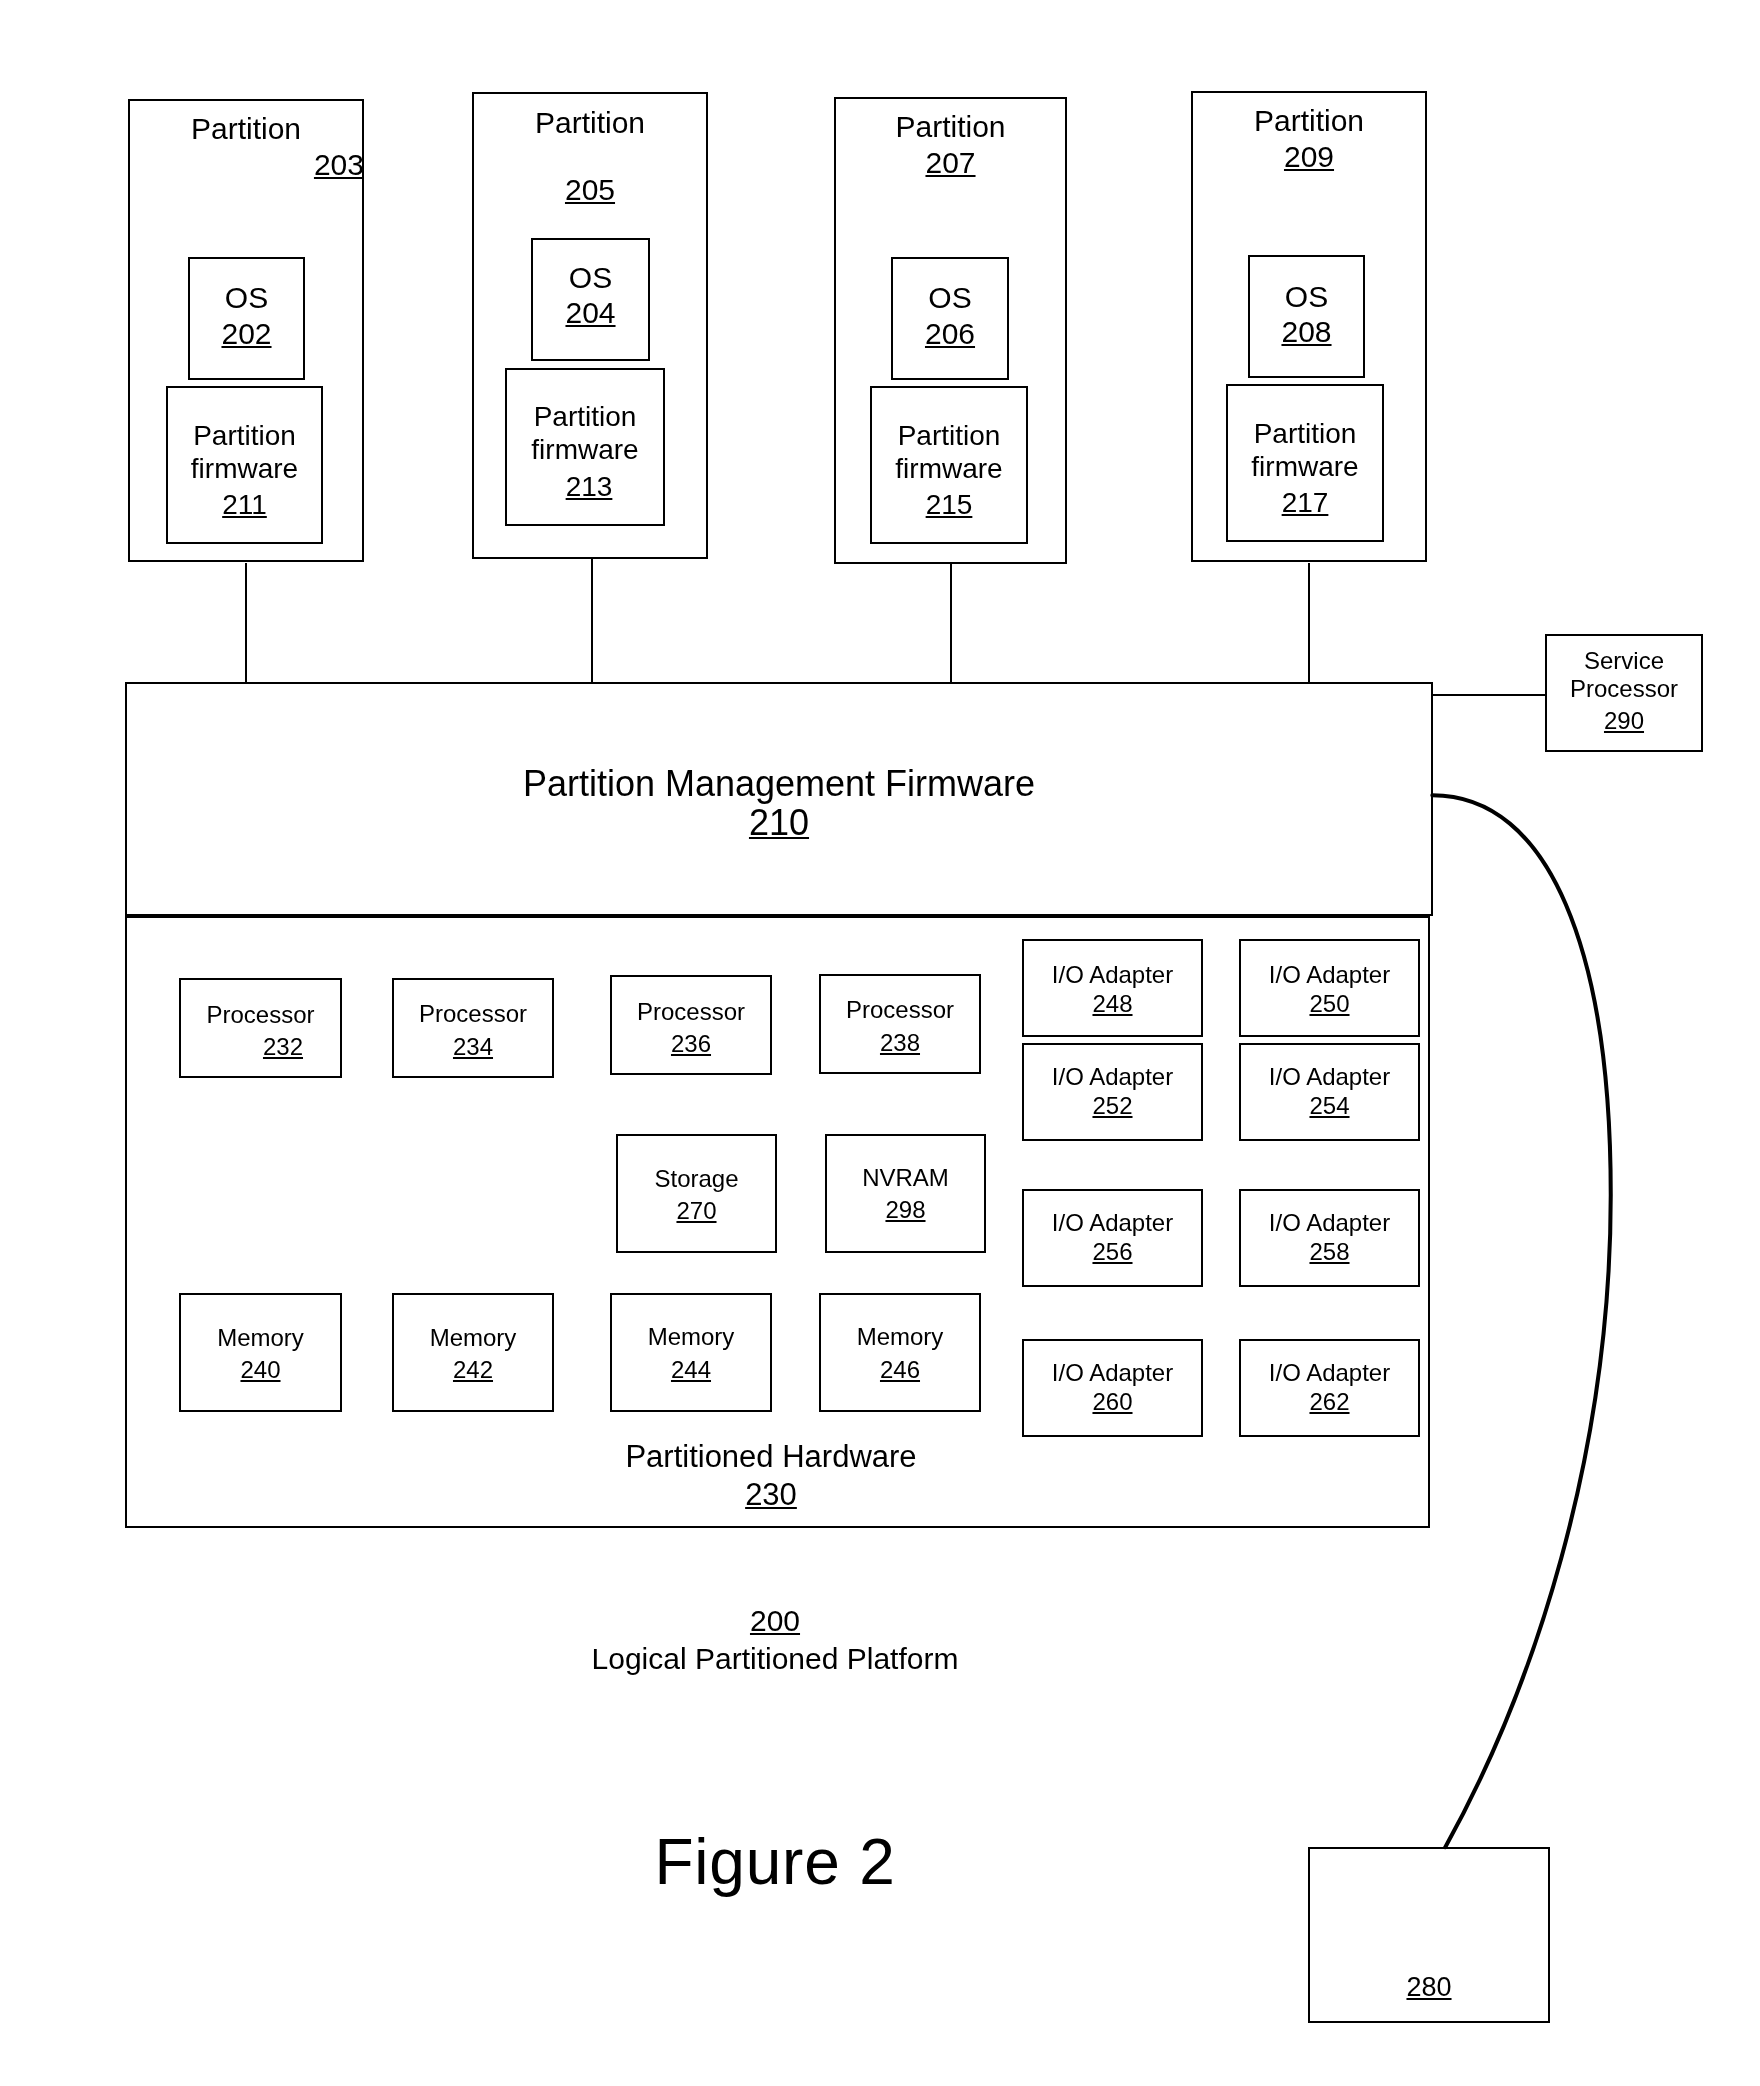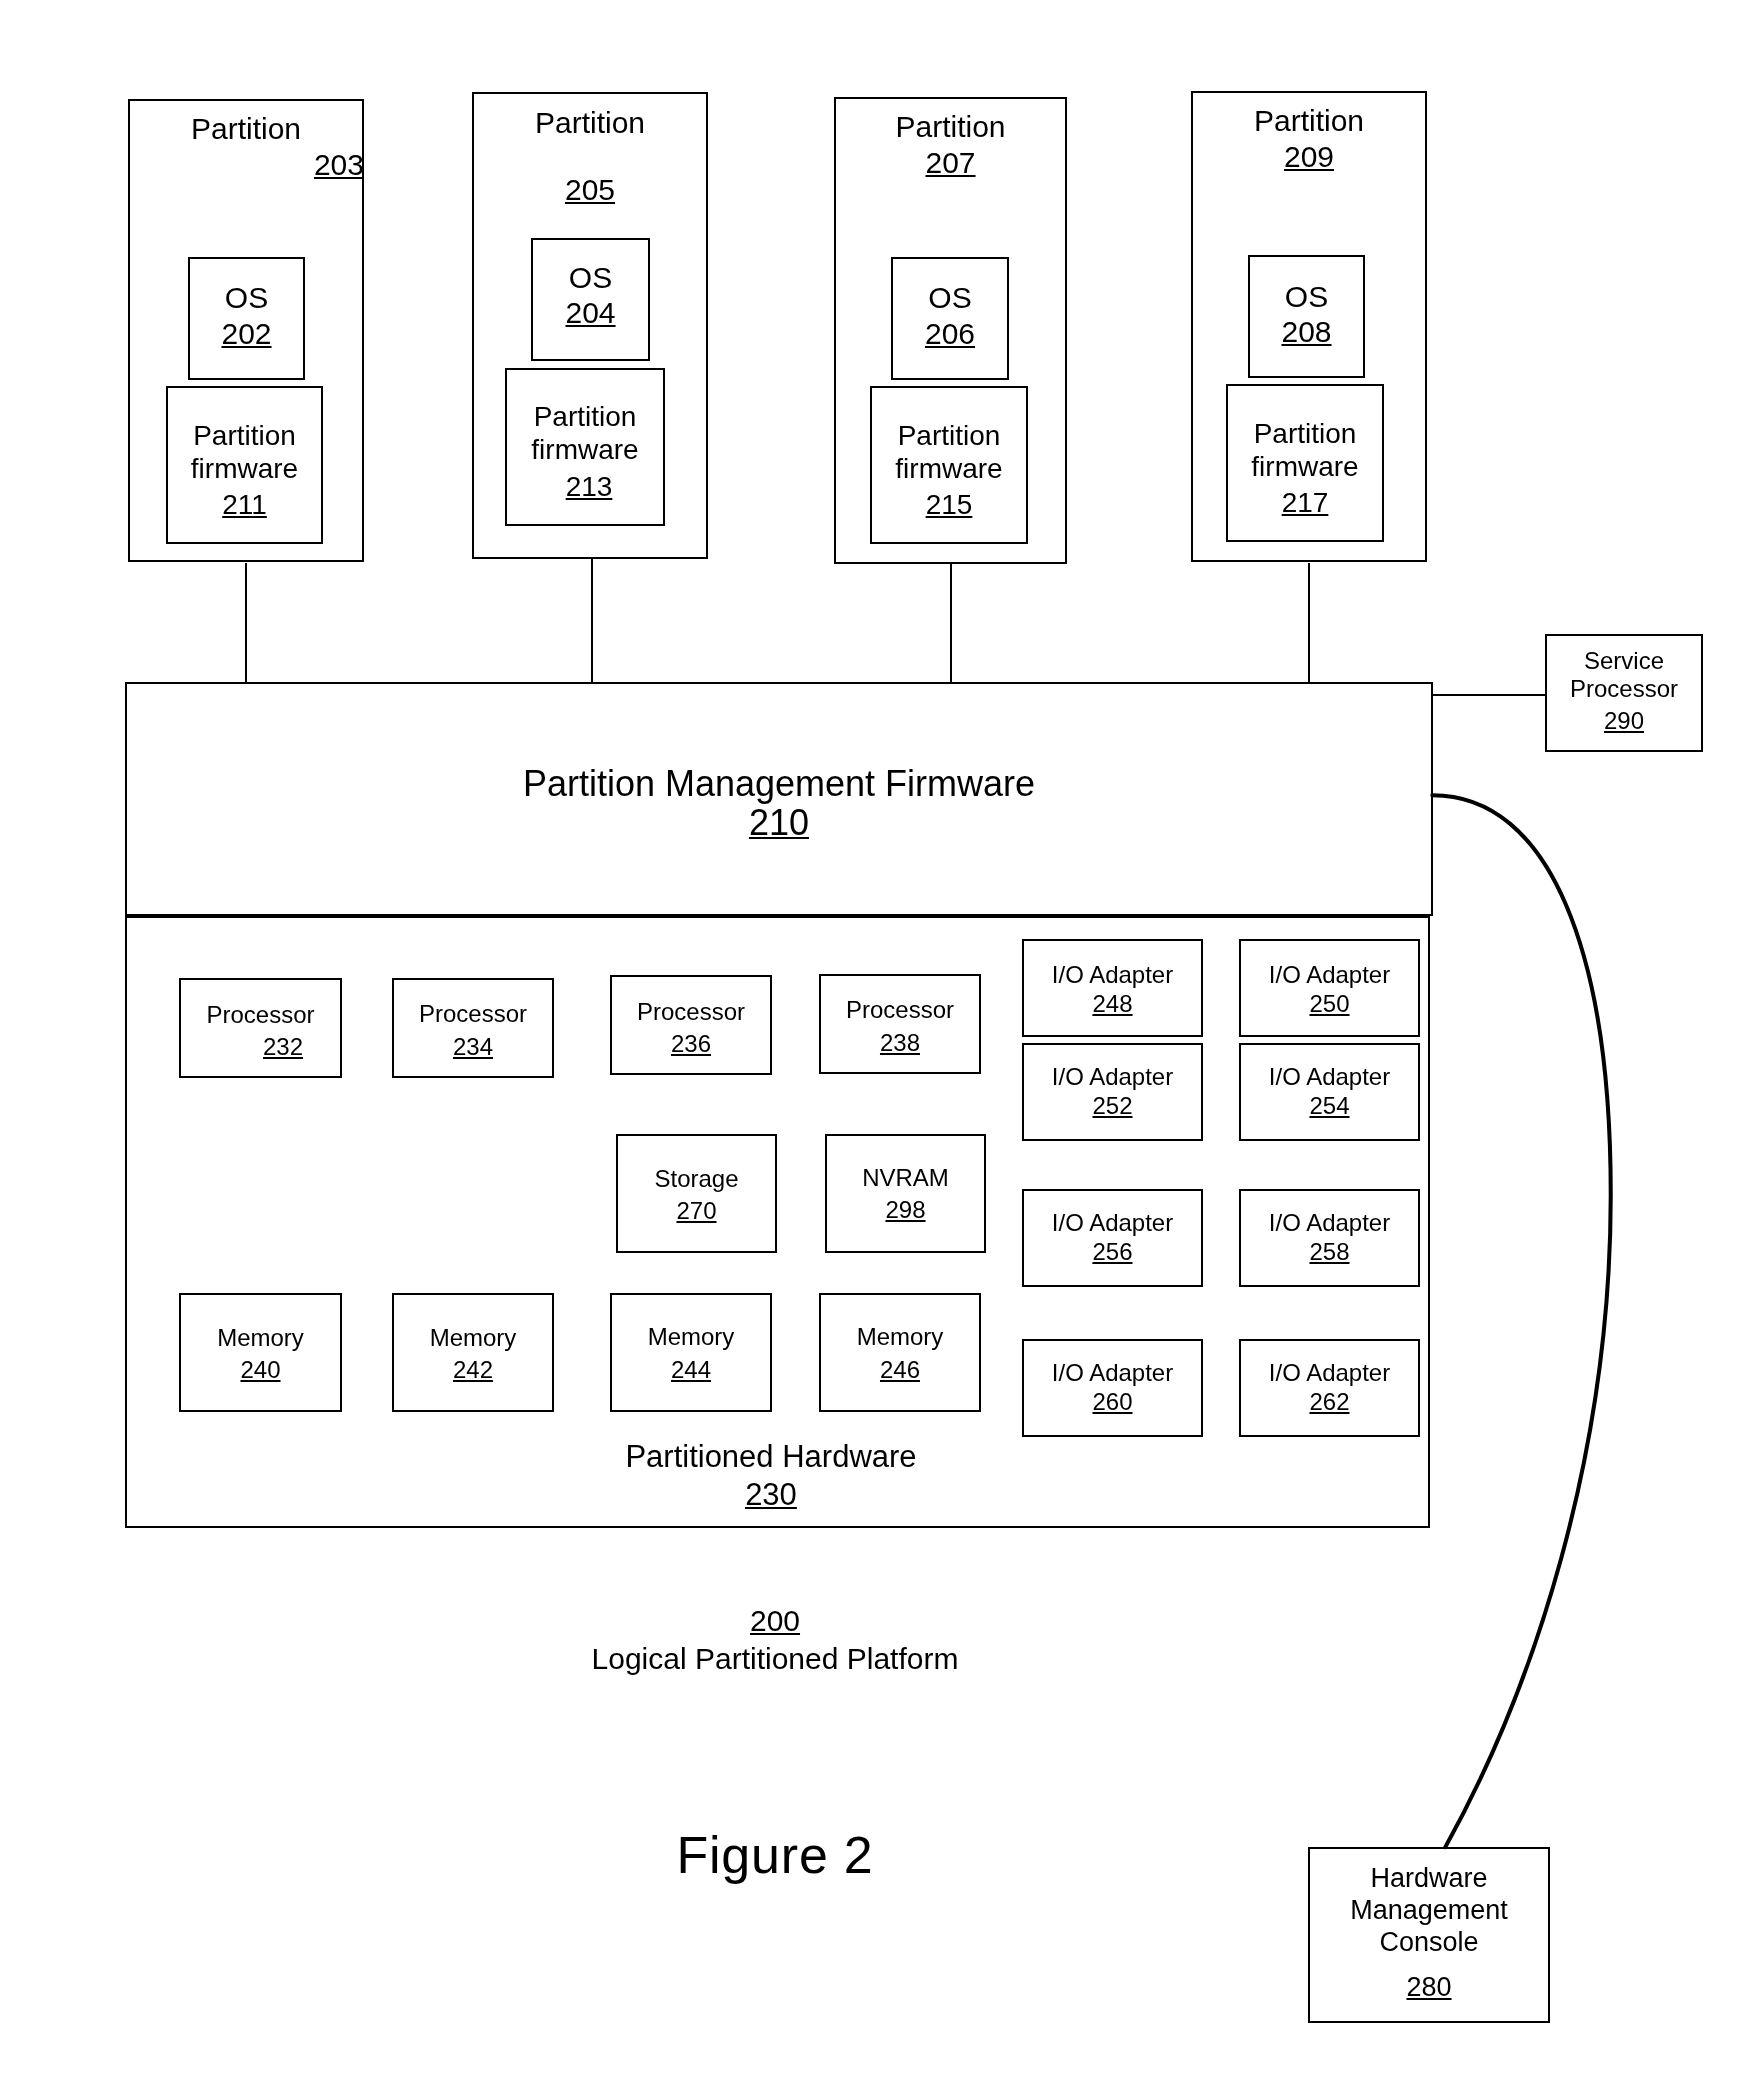--- a/index.html
+++ b/index.html
@@ -41,21 +41,21 @@
   .t-partition { font-size: 30px; }
   .t-os        { font-size: 30px; }
   .t-fw        { font-size: 28px; }
   .t-pmf       { font-size: 36px; }
   .t-unit      { font-size: 24px; }
   .t-io        { font-size: 24px; }
   .t-sp        { font-size: 24px; }
   .t-hmc       { font-size: 27px; }
   .t-ph        { font-size: 31px; }
   .t-plat      { font-size: 30px; }
-  .t-fig       { font-size: 52px; letter-spacing: 0.8px; }
+  .t-fig       { font-size: 64px; letter-spacing: 0.8px; }
 
   
   .vline {
     position: absolute;
     width: 2.4px;
     background: #000;
   }
   .hline {
     position: absolute;
     height: 2.4px;
@@ -217,23 +217,20 @@
   <div class="box" style="left:1239px; top:1339px; width:181px; height:98px;"></div>
   <div class="lbl t-io" style="left:1239px; top:1359px; width:181px;">I/O Adapter</div>
   <div class="lbl t-io ref" style="left:1239px; top:1388px; width:181px;">262</div>
 
   <div class="lbl t-plat ref" style="left:533px; top:1603px; width:484px;">200</div>
   <div class="lbl t-plat" style="left:533px; top:1641px; width:484px;">Logical Partitioned Platform</div>
 
   <div class="lbl t-fig" style="left:533px; top:1825px; width:484px;">Figure 2</div>
 
   <div class="box" style="left:1308px; top:1847px; width:242px; height:176px;"></div>
-  <div class="lbl t-hmc" style="left:1308px; top:1863px; width:242px;">Hardware
-Management
-Console</div>
   <div class="lbl t-hmc ref" style="left:1308px; top:1972px; width:242px;">280</div>
 
   <svg class="curve" viewBox="0 0 2181 2585" xmlns="http://www.w3.org/2000/svg">
     <path d="M 1774 985
              C 1920 985, 1995 1180, 1995 1480
              C 1995 1800, 1900 2090, 1790 2288" fill="none" stroke="#000000" stroke-width="5" stroke-linecap="round"></path>
   </svg>
 
 </div>
 

